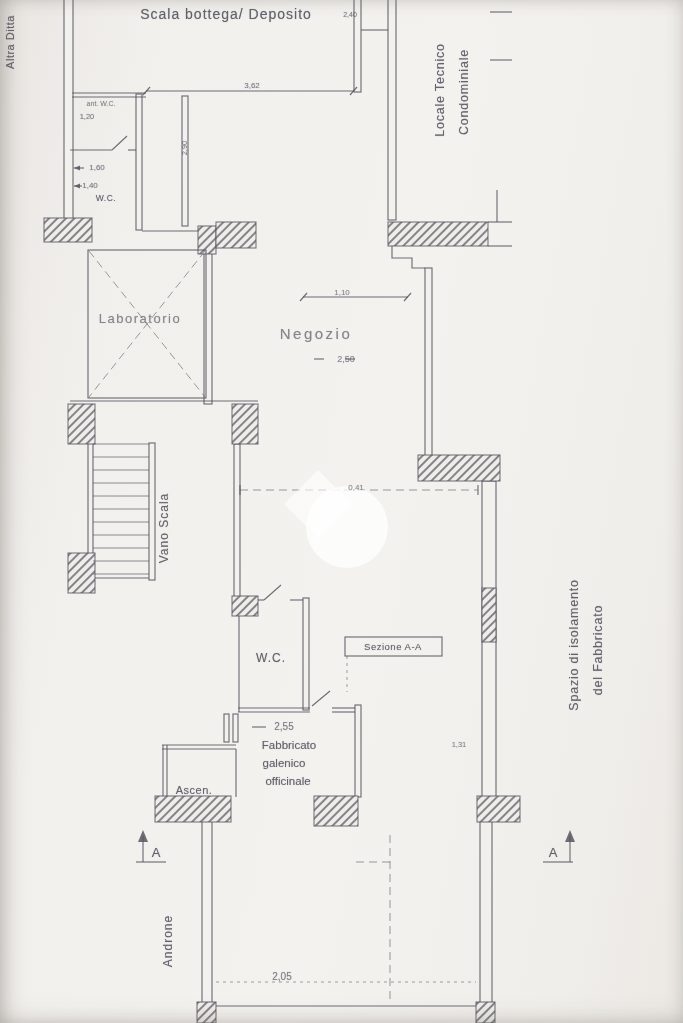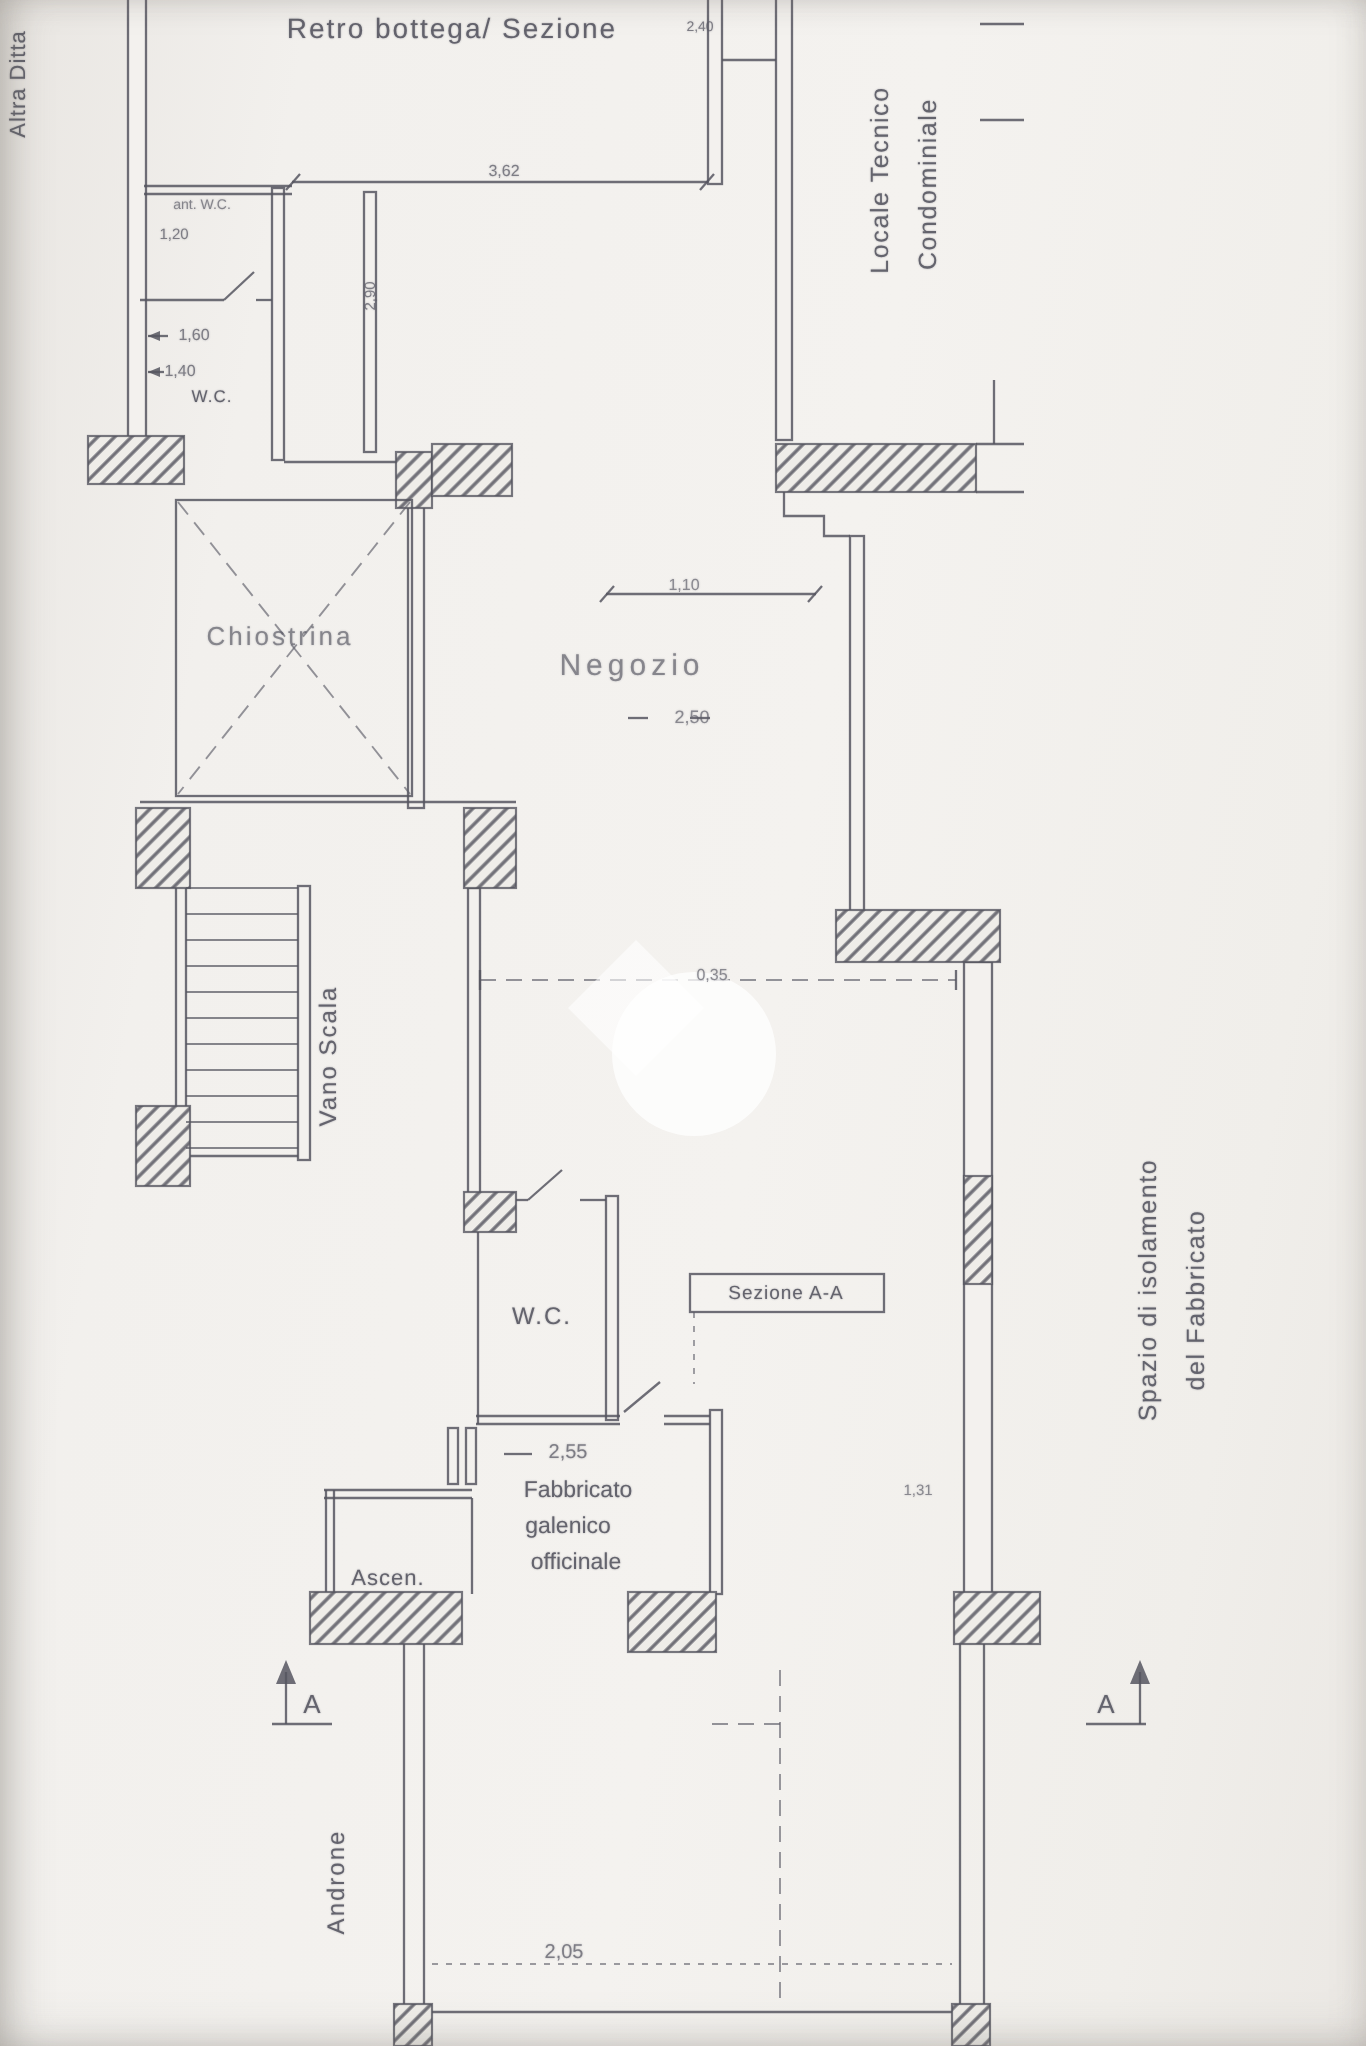--- a/index.html
+++ b/index.html
@@ -166,26 +166,26 @@
       <line class="ln" x1="543" y1="862" x2="573" y2="862"></line>
     </g>
 
     <g>
       <polygon points="318,470 352,504 318,538 284,504" fill="rgba(255,255,255,0.6)"></polygon>
       <circle cx="347" cy="527" r="41" fill="rgba(255,255,255,0.75)"></circle>
     </g>
   </svg>
 
   <div class="lbl v" style="left:10px;top:42px;font-size:11px;letter-spacing:.5px;">Altra Ditta</div>
-  <div class="lbl" style="left:226px;top:14px;font-size:14px;letter-spacing:1px;">Retro bottega/ Sezione</div>
+  <div class="lbl" style="left:226px;top:14px;font-size:14px;letter-spacing:1px;">Scala bottega/ Deposito</div>
   <div class="lbl v" style="left:440px;top:90px;font-size:12.5px;letter-spacing:.8px;">Locale Tecnico</div>
   <div class="lbl v" style="left:464px;top:92px;font-size:12.5px;letter-spacing:.8px;">Condominiale</div>
   <div class="lbl faded" style="left:101px;top:103px;font-size:7px;">ant. W.C.</div>
   <div class="lbl" style="left:106px;top:198px;font-size:8.5px;letter-spacing:.5px;">W.C.</div>
-  <div class="lbl faded" style="left:140px;top:318px;font-size:13px;letter-spacing:1.5px;">Chiostrina</div>
+  <div class="lbl faded" style="left:140px;top:318px;font-size:13px;letter-spacing:1.5px;">Laboratorio</div>
   <div class="lbl faded" style="left:316px;top:333px;font-size:15px;letter-spacing:2.5px;">Negozio</div>
   <div class="lbl v" style="left:164px;top:528px;font-size:12px;letter-spacing:1px;">Vano Scala</div>
   <div class="lbl" style="left:271px;top:658px;font-size:12px;letter-spacing:1px;">W.C.</div>
   <div class="lbl" style="left:194px;top:766px;font-size:11px;letter-spacing:.5px;margin-top:24px;">Ascen.</div>
   <div class="lbl" style="left:289px;top:746px;font-size:11.5px;">Fabbricato</div>
   <div class="lbl" style="left:284px;top:764px;font-size:11.5px;">galenico</div>
   <div class="lbl" style="left:288px;top:782px;font-size:11.5px;">officinale</div>
   <div class="lbl v" style="left:574px;top:645px;font-size:12.5px;letter-spacing:.8px;">Spazio di isolamento</div>
   <div class="lbl v" style="left:598px;top:650px;font-size:12.5px;letter-spacing:.8px;">del Fabbricato</div>
   <div class="lbl v" style="left:168px;top:941px;font-size:12px;letter-spacing:1px;">Androne</div>
@@ -195,18 +195,18 @@
   <div class="lbl" style="left:553px;top:852px;font-size:13px;">A</div>
 
   <div class="lbl dim" style="left:252px;top:86px;font-size:8px;">3,62</div>
   <div class="lbl dim" style="left:350px;top:14px;font-size:7px;">2,40</div>
   <div class="lbl dim v" style="left:185px;top:148px;font-size:7.5px;">2,90</div>
   <div class="lbl dim" style="left:87px;top:117px;font-size:7.5px;">1,20</div>
   <div class="lbl dim" style="left:97px;top:168px;font-size:8px;">1,60</div>
   <div class="lbl dim" style="left:90px;top:186px;font-size:8px;text-align:right;">1,40</div>
   <div class="lbl dim faded" style="left:342px;top:293px;font-size:8px;">1,10</div>
   <div class="lbl dim faded" style="left:334px;top:359px;font-size:9px;margin-left:12px;">2,50</div>
-  <div class="lbl dim faded" style="left:356px;top:488px;font-size:8px;">0,35</div>
+  <div class="lbl dim faded" style="left:356px;top:488px;font-size:8px;">0,41</div>
   <div class="lbl dim" style="left:284px;top:727px;font-size:10px;">2,55</div>
   <div class="lbl dim faded" style="left:459px;top:745px;font-size:7.5px;">1,31</div>
   <div class="lbl dim" style="left:282px;top:977px;font-size:10px;">2,05</div>
 
 </div>
 
 </body></html>

